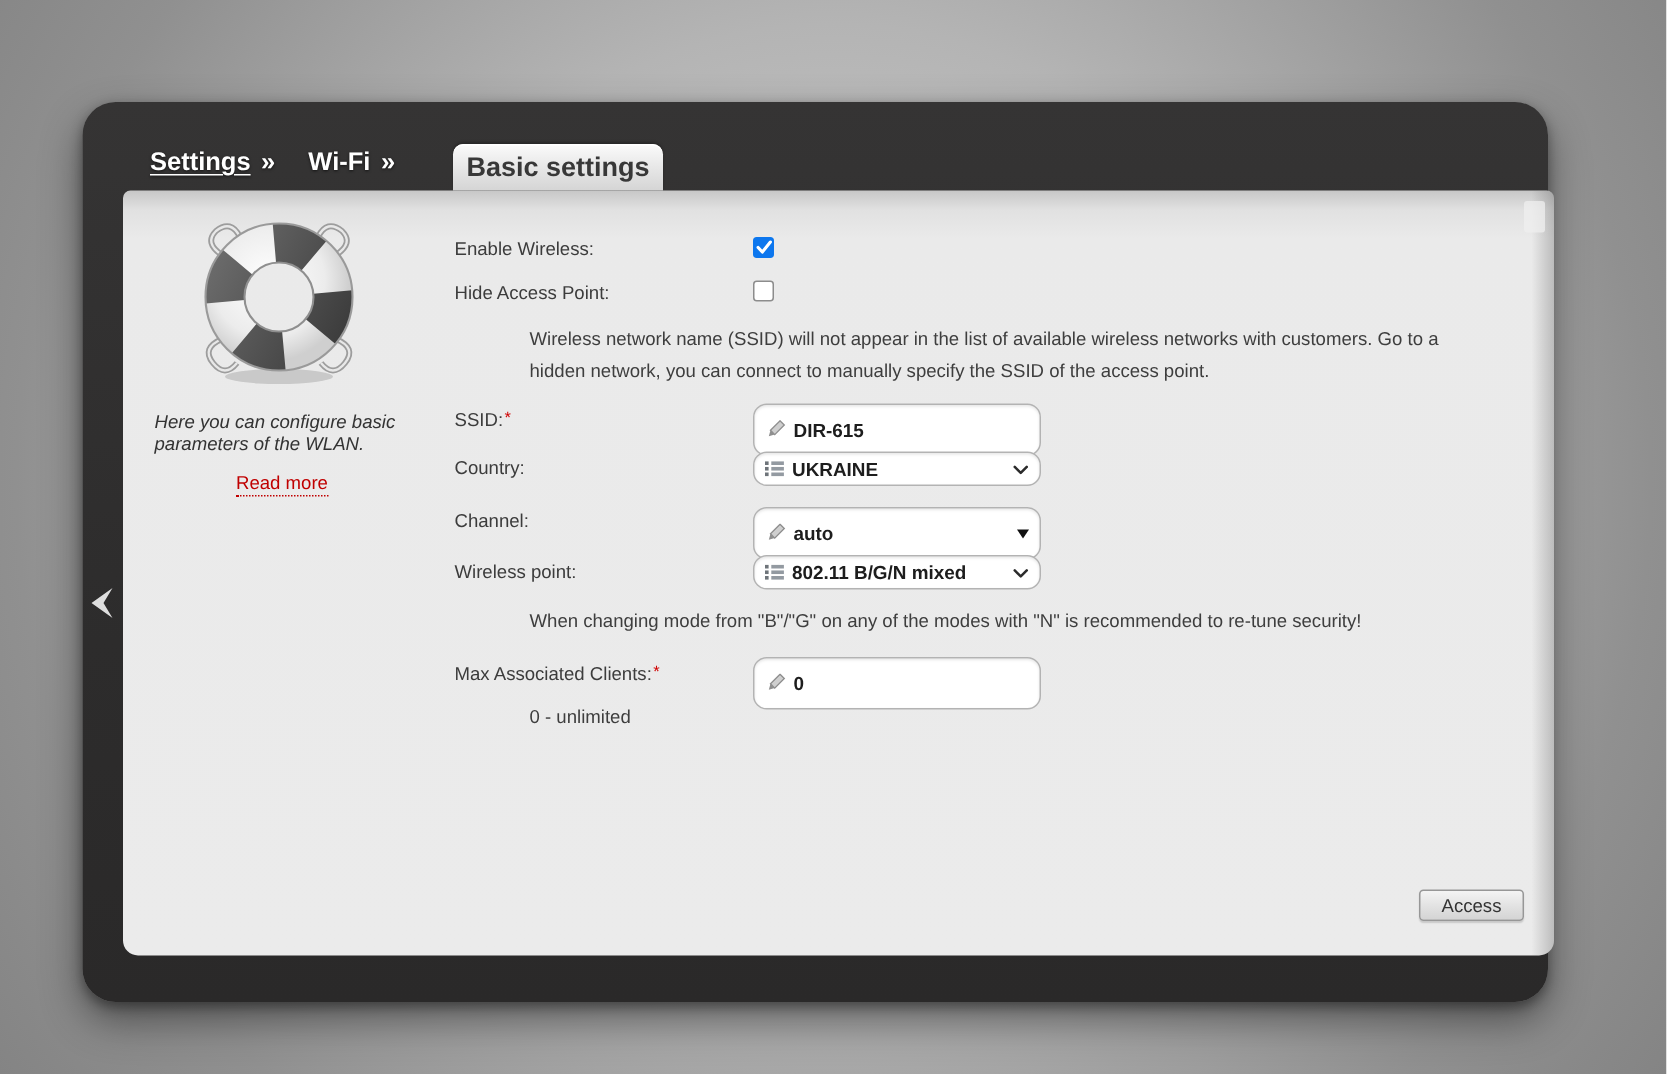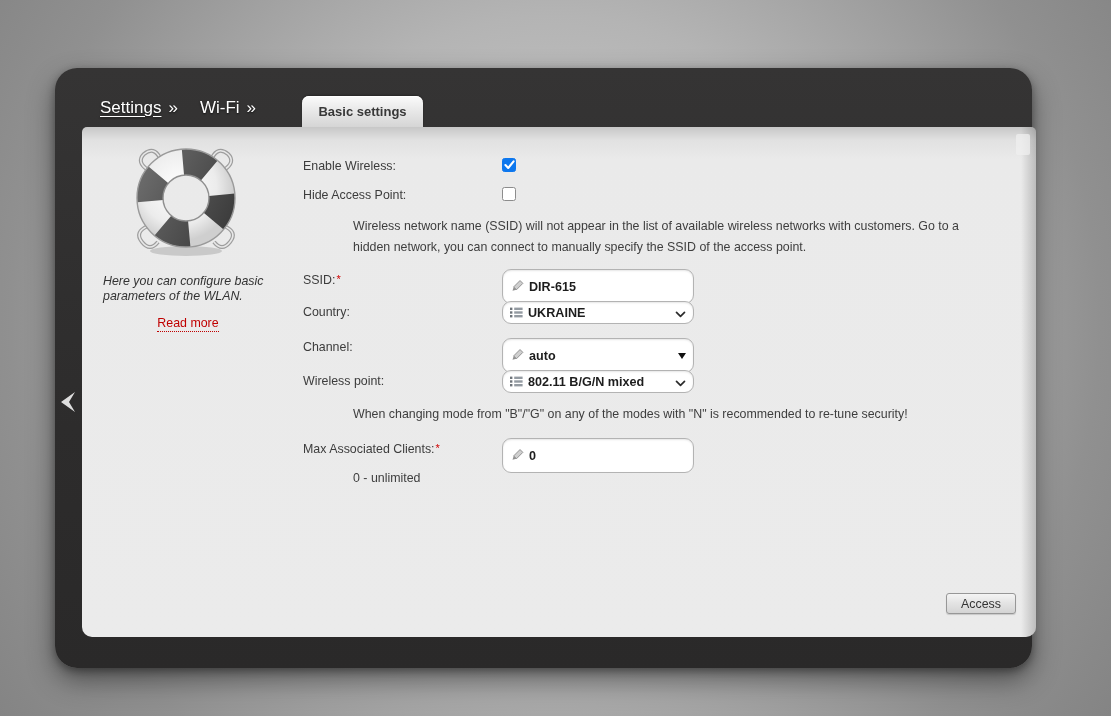--- a/index.html
+++ b/index.html
@@ -9,32 +9,32 @@
   .page { position:relative; width:1111px; height:716px;
     background:radial-gradient(circle at 50% 45%, #d1d1d1 0%, #b4b4b4 45%, #909090 80%, #7b7b7b 115%); }
 
   
   .frame { position:absolute; left:55px; top:68px; width:977px; height:600px;
     border-radius:22px;
     background:linear-gradient(180deg,#353434 0%,#2d2c2c 60%,#2a2929 100%);
     box-shadow:0 12px 28px rgba(0,0,0,.45), 0 3px 8px rgba(0,0,0,.35); }
 
   .breadcrumb { position:absolute; left:45px; top:30px; display:flex; align-items:baseline;
-    color:#fff; font-size:17px; font-weight:normal; text-shadow:0 1px 2px rgba(0,0,0,.65); }
+    color:#fff; font-size:17px; font-weight:bold; text-shadow:0 1px 2px rgba(0,0,0,.65); }
   .bc-link { cursor:pointer; }
   .bc-link.underlined { text-decoration:underline; text-underline-offset:3px; }
   .bc-sep { margin-left:7px; }
   .bc-gap { margin-left:22px; }
 
-  .tab { position:absolute; left:247px; top:28px; width:121px; height:31px;
+  .tab { position:absolute; left:247px; top:28px; width:140px; height:31px;
     border-radius:7px 7px 0 0;
     background:linear-gradient(180deg,#fbfbfb 0%,#e9e9e9 45%,#d5d5d5 100%);
     box-shadow:inset 0 1px 0 #fff, 0 -1px 2px rgba(0,0,0,.25);
     display:flex; align-items:center; justify-content:center;
-    font-size:13px; font-weight:bold; color:#383838; cursor:pointer; }
+    font-size:18px; font-weight:bold; color:#383838; cursor:pointer; }
 
   
   .content { position:absolute; left:82px; top:127px; width:954px; height:510px;
     border-radius:5px 5px 10px 10px;
     background:linear-gradient(180deg,#c7c7c7 0px,#e1e1e1 13px,#eaeaea 32px,#ebebeb 100%); }
   .content .edge-shade { position:absolute; top:0; right:0; bottom:0; width:15px;
     background:linear-gradient(to right, rgba(90,90,90,0), rgba(80,80,80,.30));
     border-radius:0 5px 10px 0; pointer-events:none; }
   .scroll-notch { position:absolute; right:6px; top:7px; width:14px; height:21px;
     background:#efefef; border-radius:2px; opacity:.75; }

